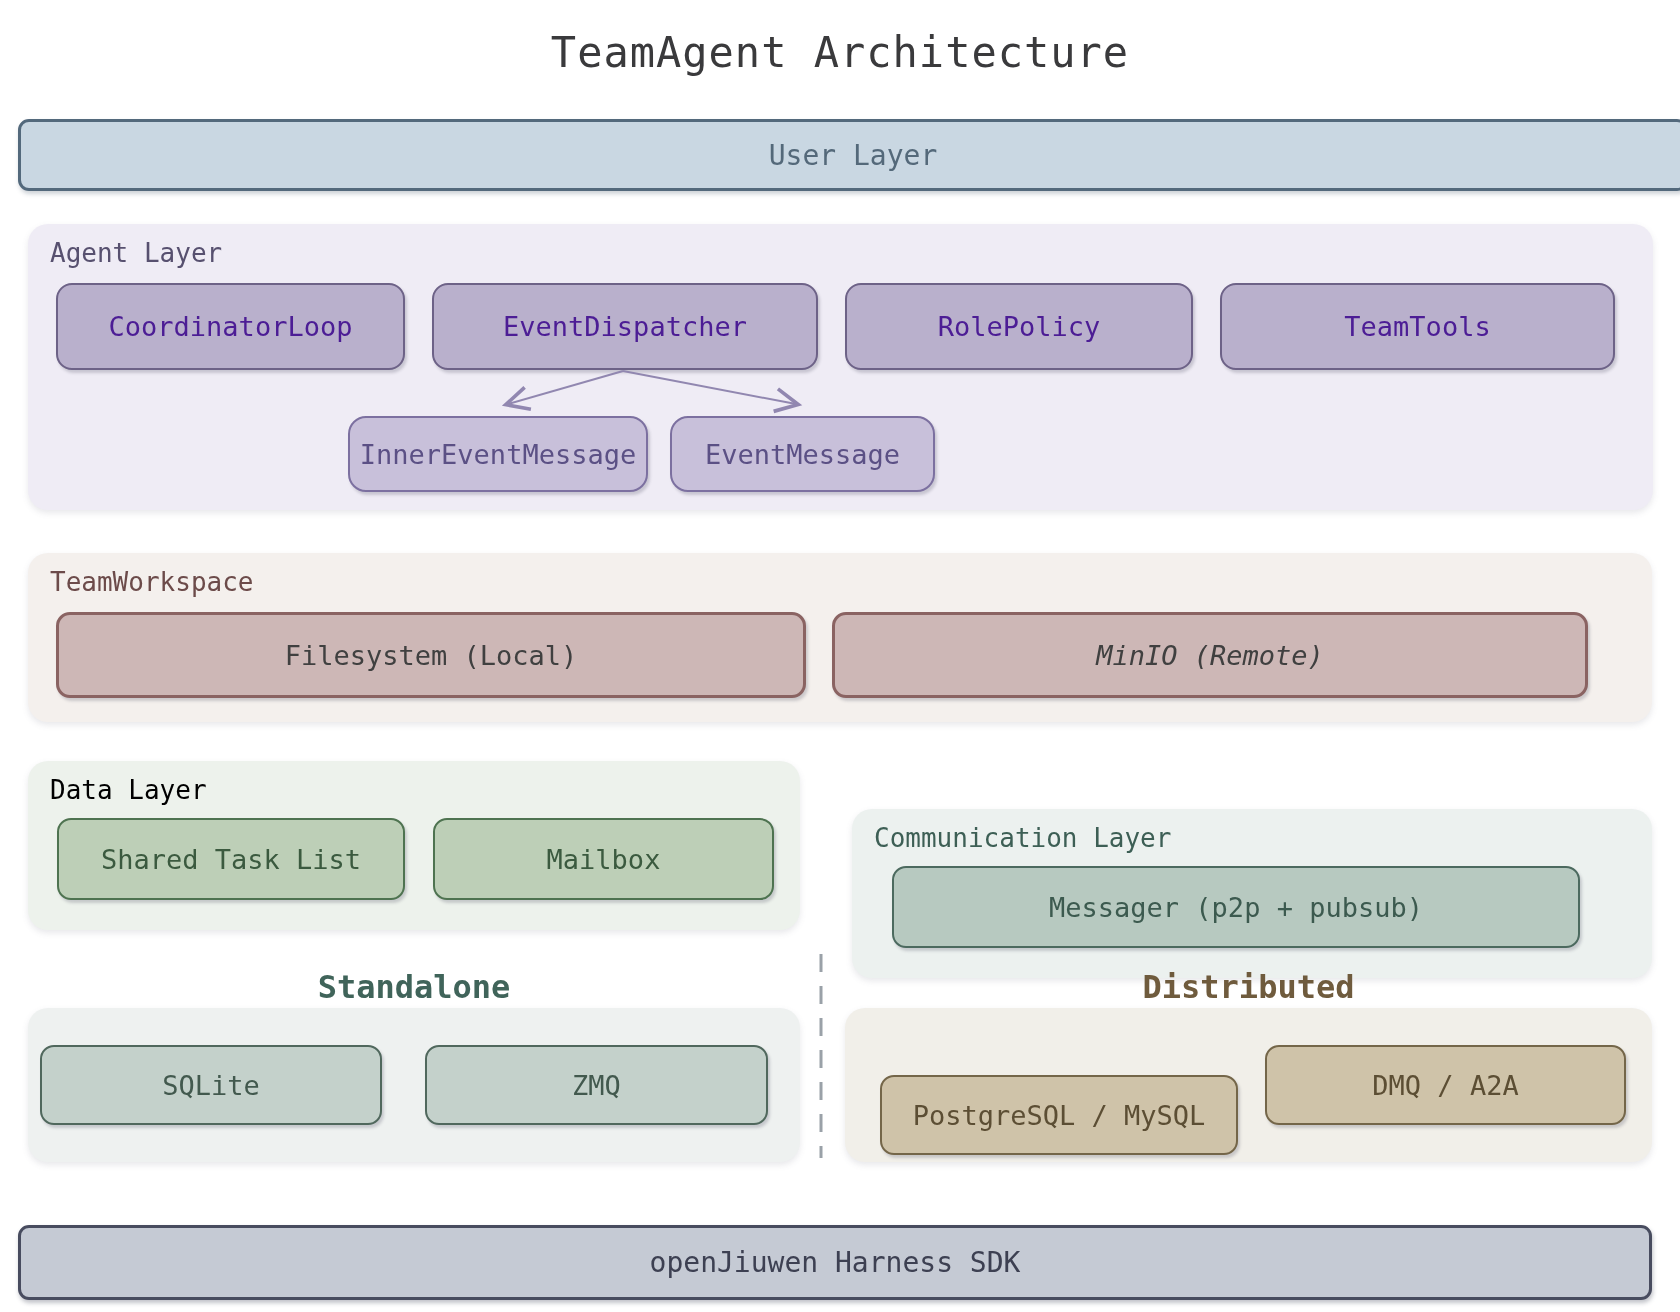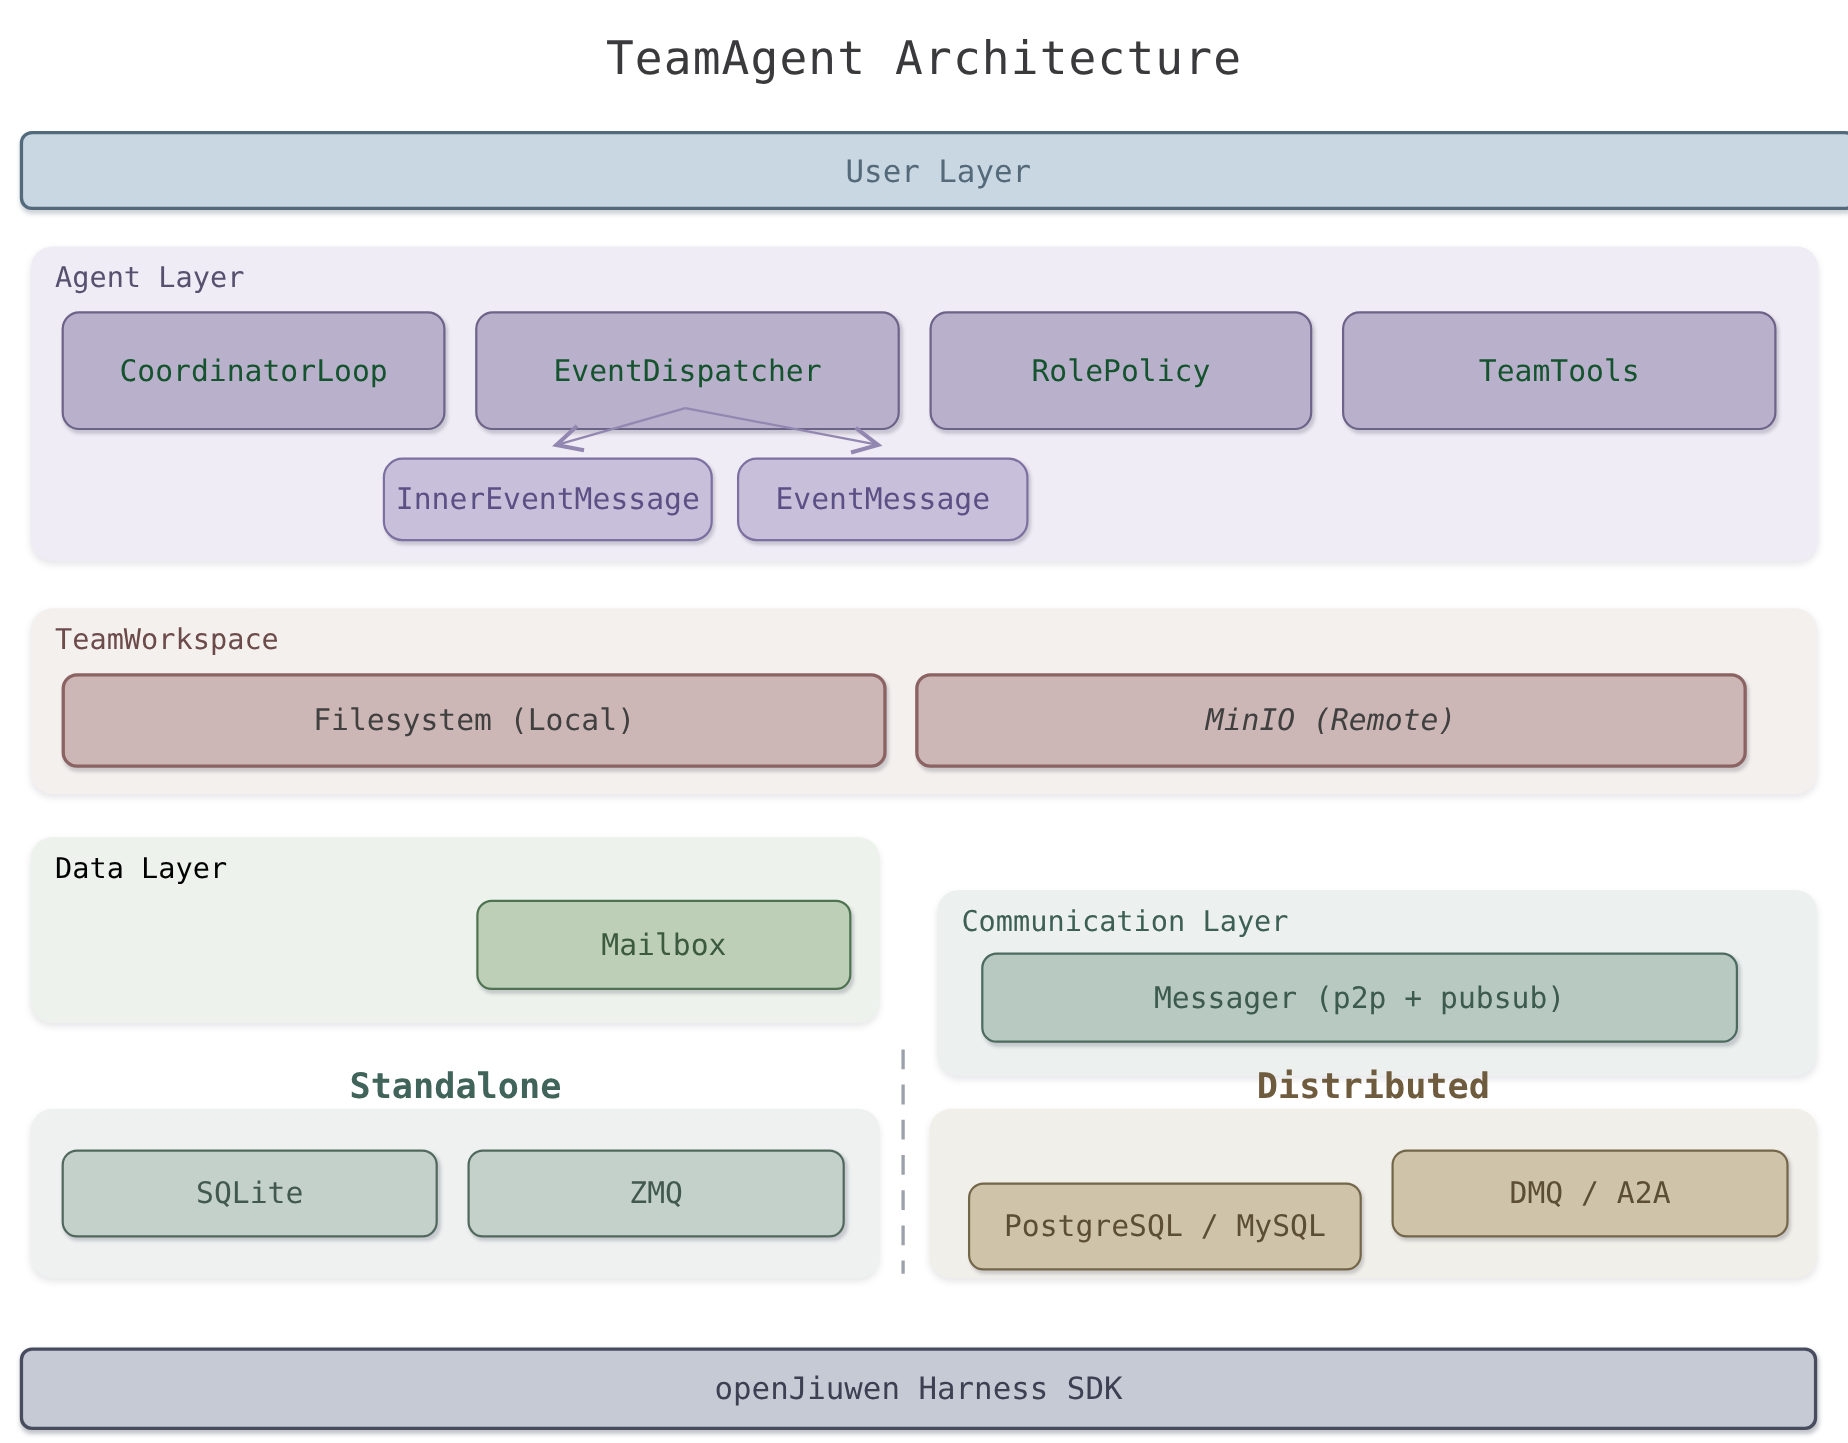--- a/index.html
+++ b/index.html
@@ -48,21 +48,21 @@
   .comm-container { left: 852px; top: 761px; width: 800px; height: 169px; background: #ecf1ef; margin-top: 48px; }
   .comm-container .container-label { color: #3d5f55; }
   .standalone-container { left: 28px; top: 1008px; width: 772px; height: 154px; background: #eef1f0; }
   .distributed-container { left: 845px; top: 1008px; width: 807px; height: 154px; background: #f1efe9; }
   
   .node {
     position: absolute; display: flex; align-items: center; justify-content: center;
     border-radius: 16px; font-size: 27px;
     box-shadow: 2px 3px 3px rgba(60,60,80,0.22);
   }
-  .agent-node { background: #b9b0cc; border: 2px solid #6d6287; color: #14532d; height: 108px; top: 59px; }
+  .agent-node { background: #b9b0cc; border: 2px solid #6d6287; color: #4c1d95; height: 87px; top: 59px; }
   .msg-node   { background: #c8c0da; border: 2px solid #7c70a0; color: #5b5085; height: 76px; top: 192px; border-radius: 18px; }
   .ws-node    { background: #cdb7b6; border: 3px solid #8a6362; color: #404040; height: 86px; top: 59px; border-radius: 14px; }
   .data-node  { background: #bdcfb7; border: 2px solid #4e7350; color: #3b5a3f; height: 82px; top: 57px; border-radius: 14px; }
   .comm-node  { background: #b7c9c0; border: 2px solid #4c6a5f; color: #3c5a4f; height: 82px; top: 57px; border-radius: 14px; }
   .sa-node    { background: #c4d1cb; border: 2px solid #50685d; color: #42594e; height: 80px; top: 37px; border-radius: 14px; }
   .dist-node  { background: #cfc3a9; border: 2px solid #746649; color: #5c4e34; height: 80px; top: 37px; border-radius: 14px; }
   
   .mode-label {
     position: absolute; top: 968px; font-size: 32px; font-weight: bold;
     text-align: center;
@@ -123,41 +123,44 @@
     <div class="node ws-node" style="left:28px; width:750px;">
       <span>Filesystem (Local)</span>
     </div>
     <div class="node ws-node" style="left:804px; width:756px;font-style:italic;">
       <span>MinIO (Remote)</span>
     </div>
   </div>
 
   <div class="container data-container">
     <div class="container-label">Data Layer</div>
+    <div class="node data-node" style="left:29px; width:348px;">
+      <span>Shared Task List</span>
+    </div>
     <div class="node data-node" style="left:405px; width:341px;">
       <span>Mailbox</span>
     </div>
   </div>
 
   <div class="container comm-container">
     <div class="container-label">Communication Layer</div>
     <div class="node comm-node" style="left:40px; width:688px;">
       <span>Messager (p2p + pubsub)</span>
     </div>
   </div>
 
   <div class="mode-label standalone-label">Standalone</div>
   <div class="mode-label distributed-label">Distributed</div>
 
   <svg class="divider-svg" viewBox="0 0 26 212">
     <line x1="13" y1="4" x2="13" y2="208" stroke="#9aa1a8" stroke-width="3" stroke-dasharray="18 14"></line>
   </svg>
 
   <div class="container standalone-container">
-    <div class="node sa-node" style="left:28px; width:342px;">
+    <div class="node sa-node" style="left:12px; width:342px;">
       <span>SQLite</span>
     </div>
     <div class="node sa-node" style="left:397px; width:343px;">
       <span>ZMQ</span>
     </div>
   </div>
 
   <div class="container distributed-container">
     <div class="node dist-node" style="left:35px; width:358px;margin-top:30px;">
       <span>PostgreSQL / MySQL</span>

